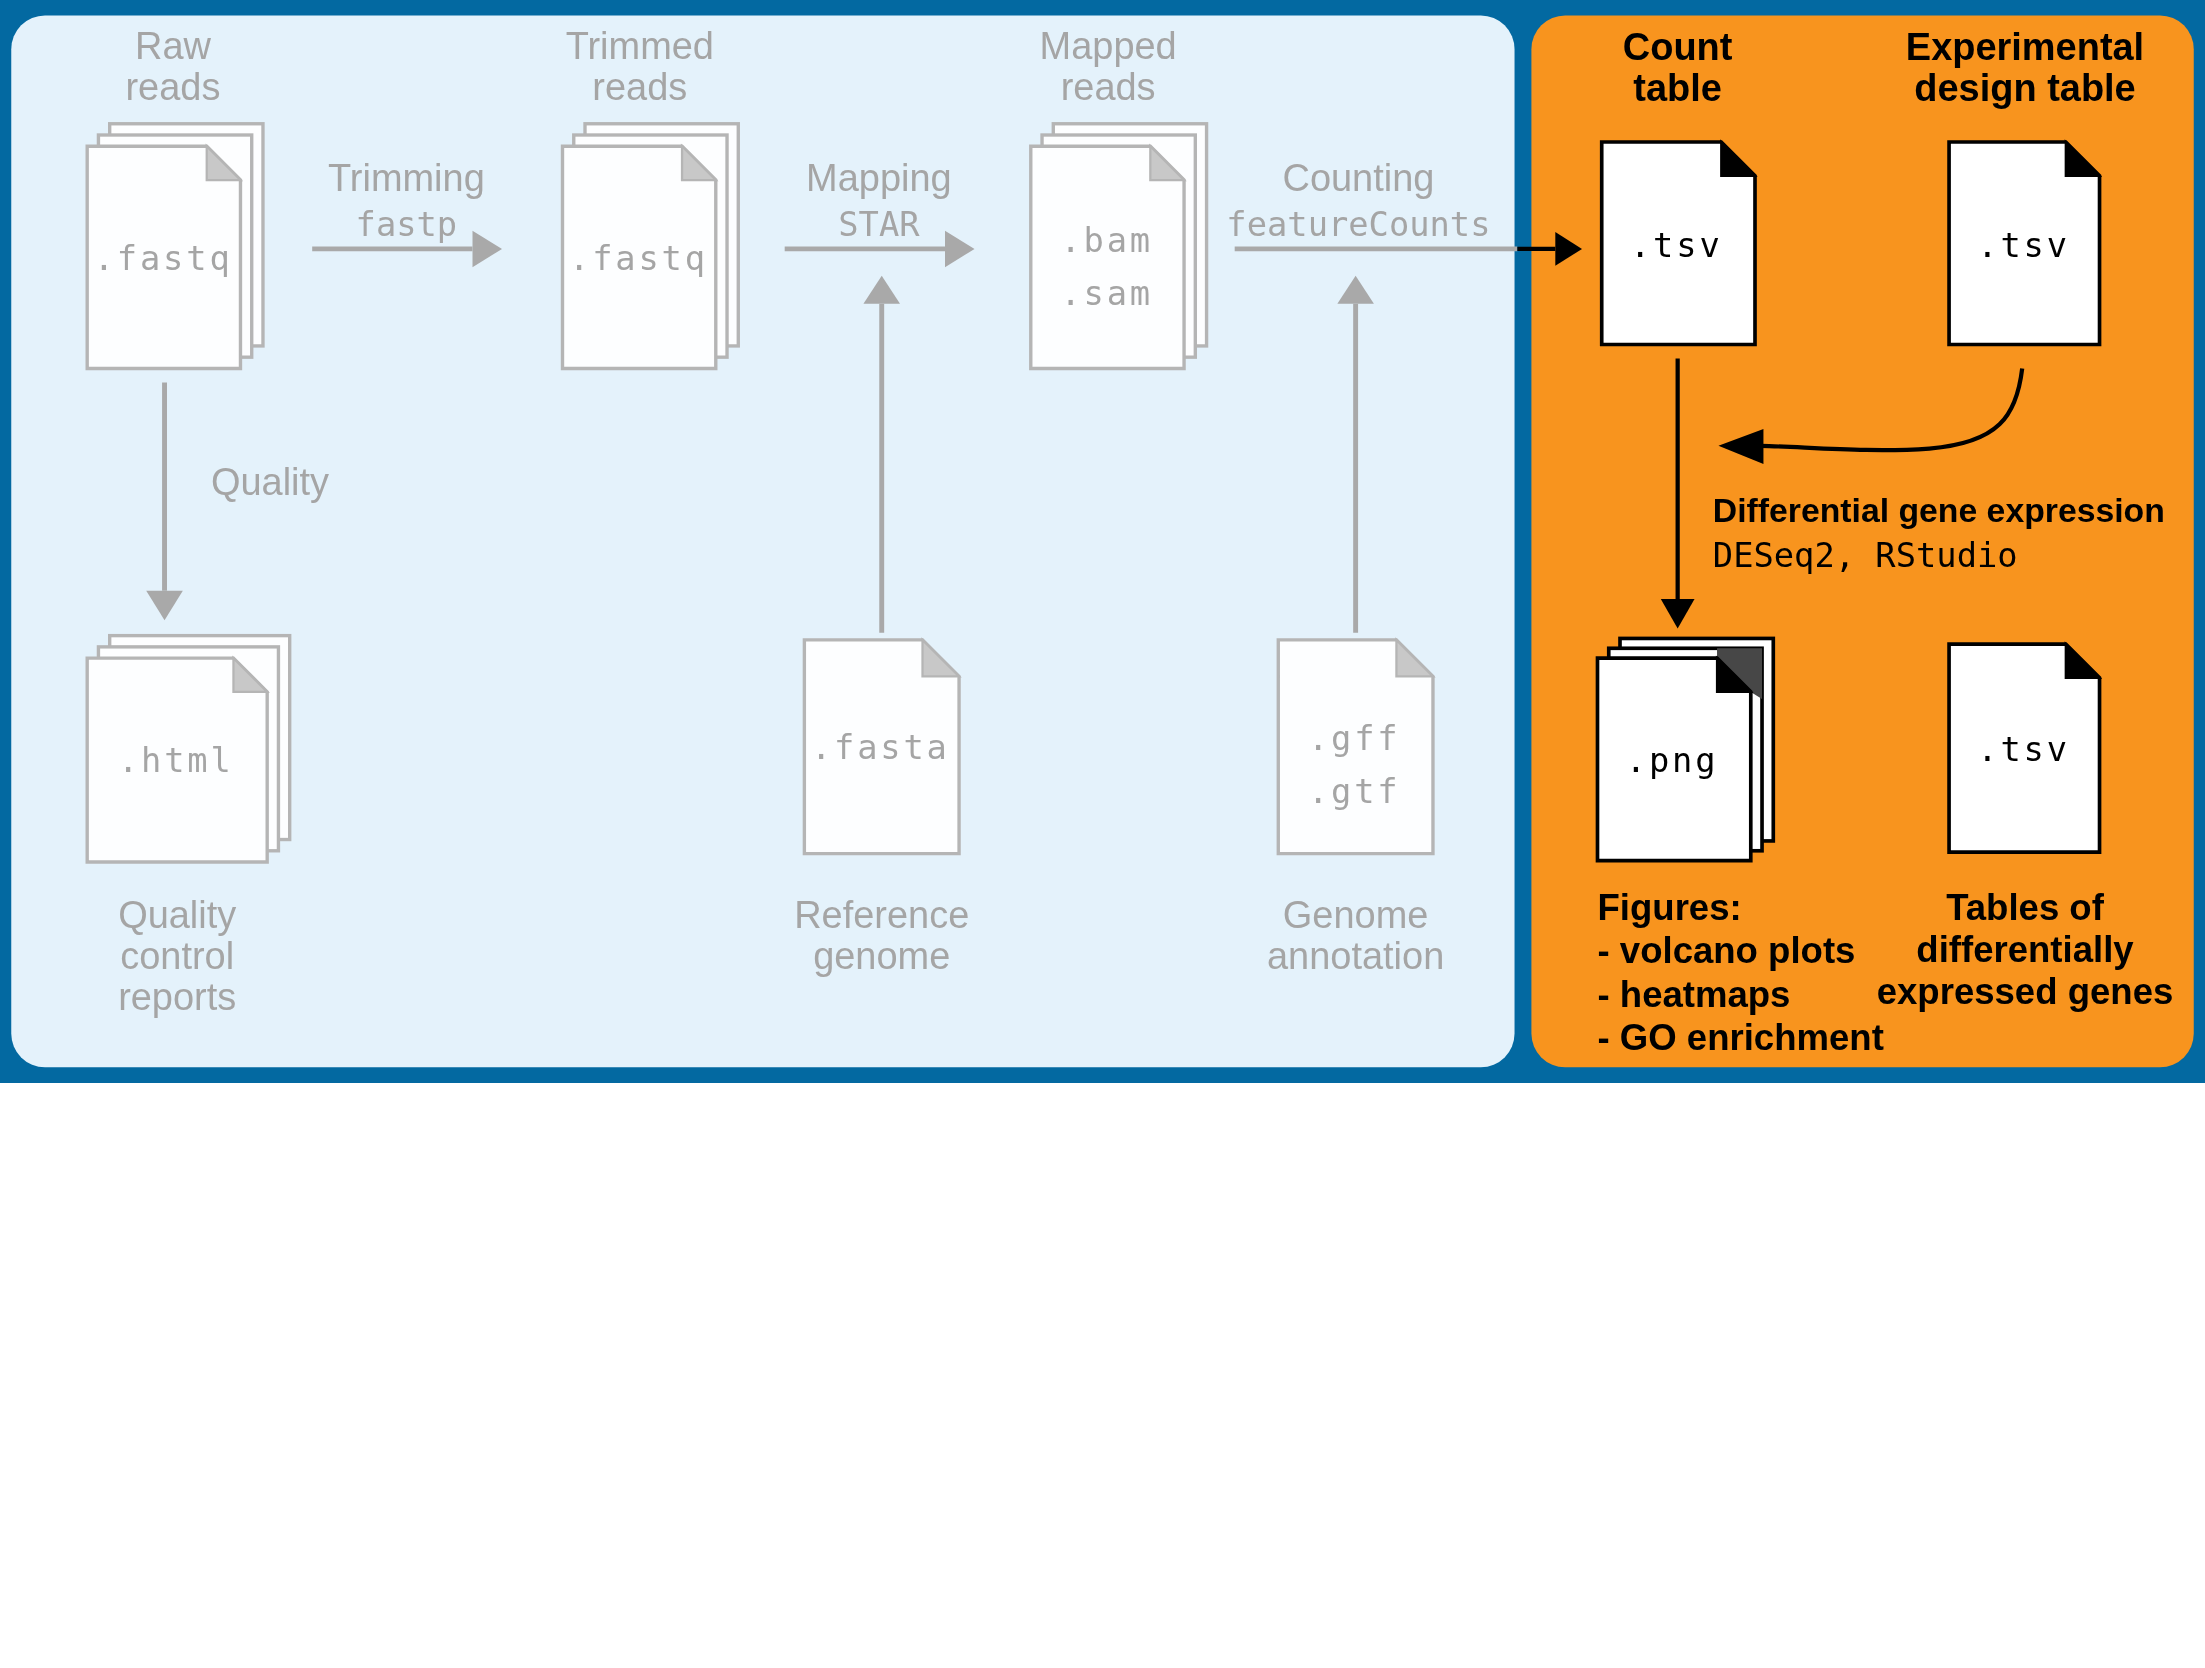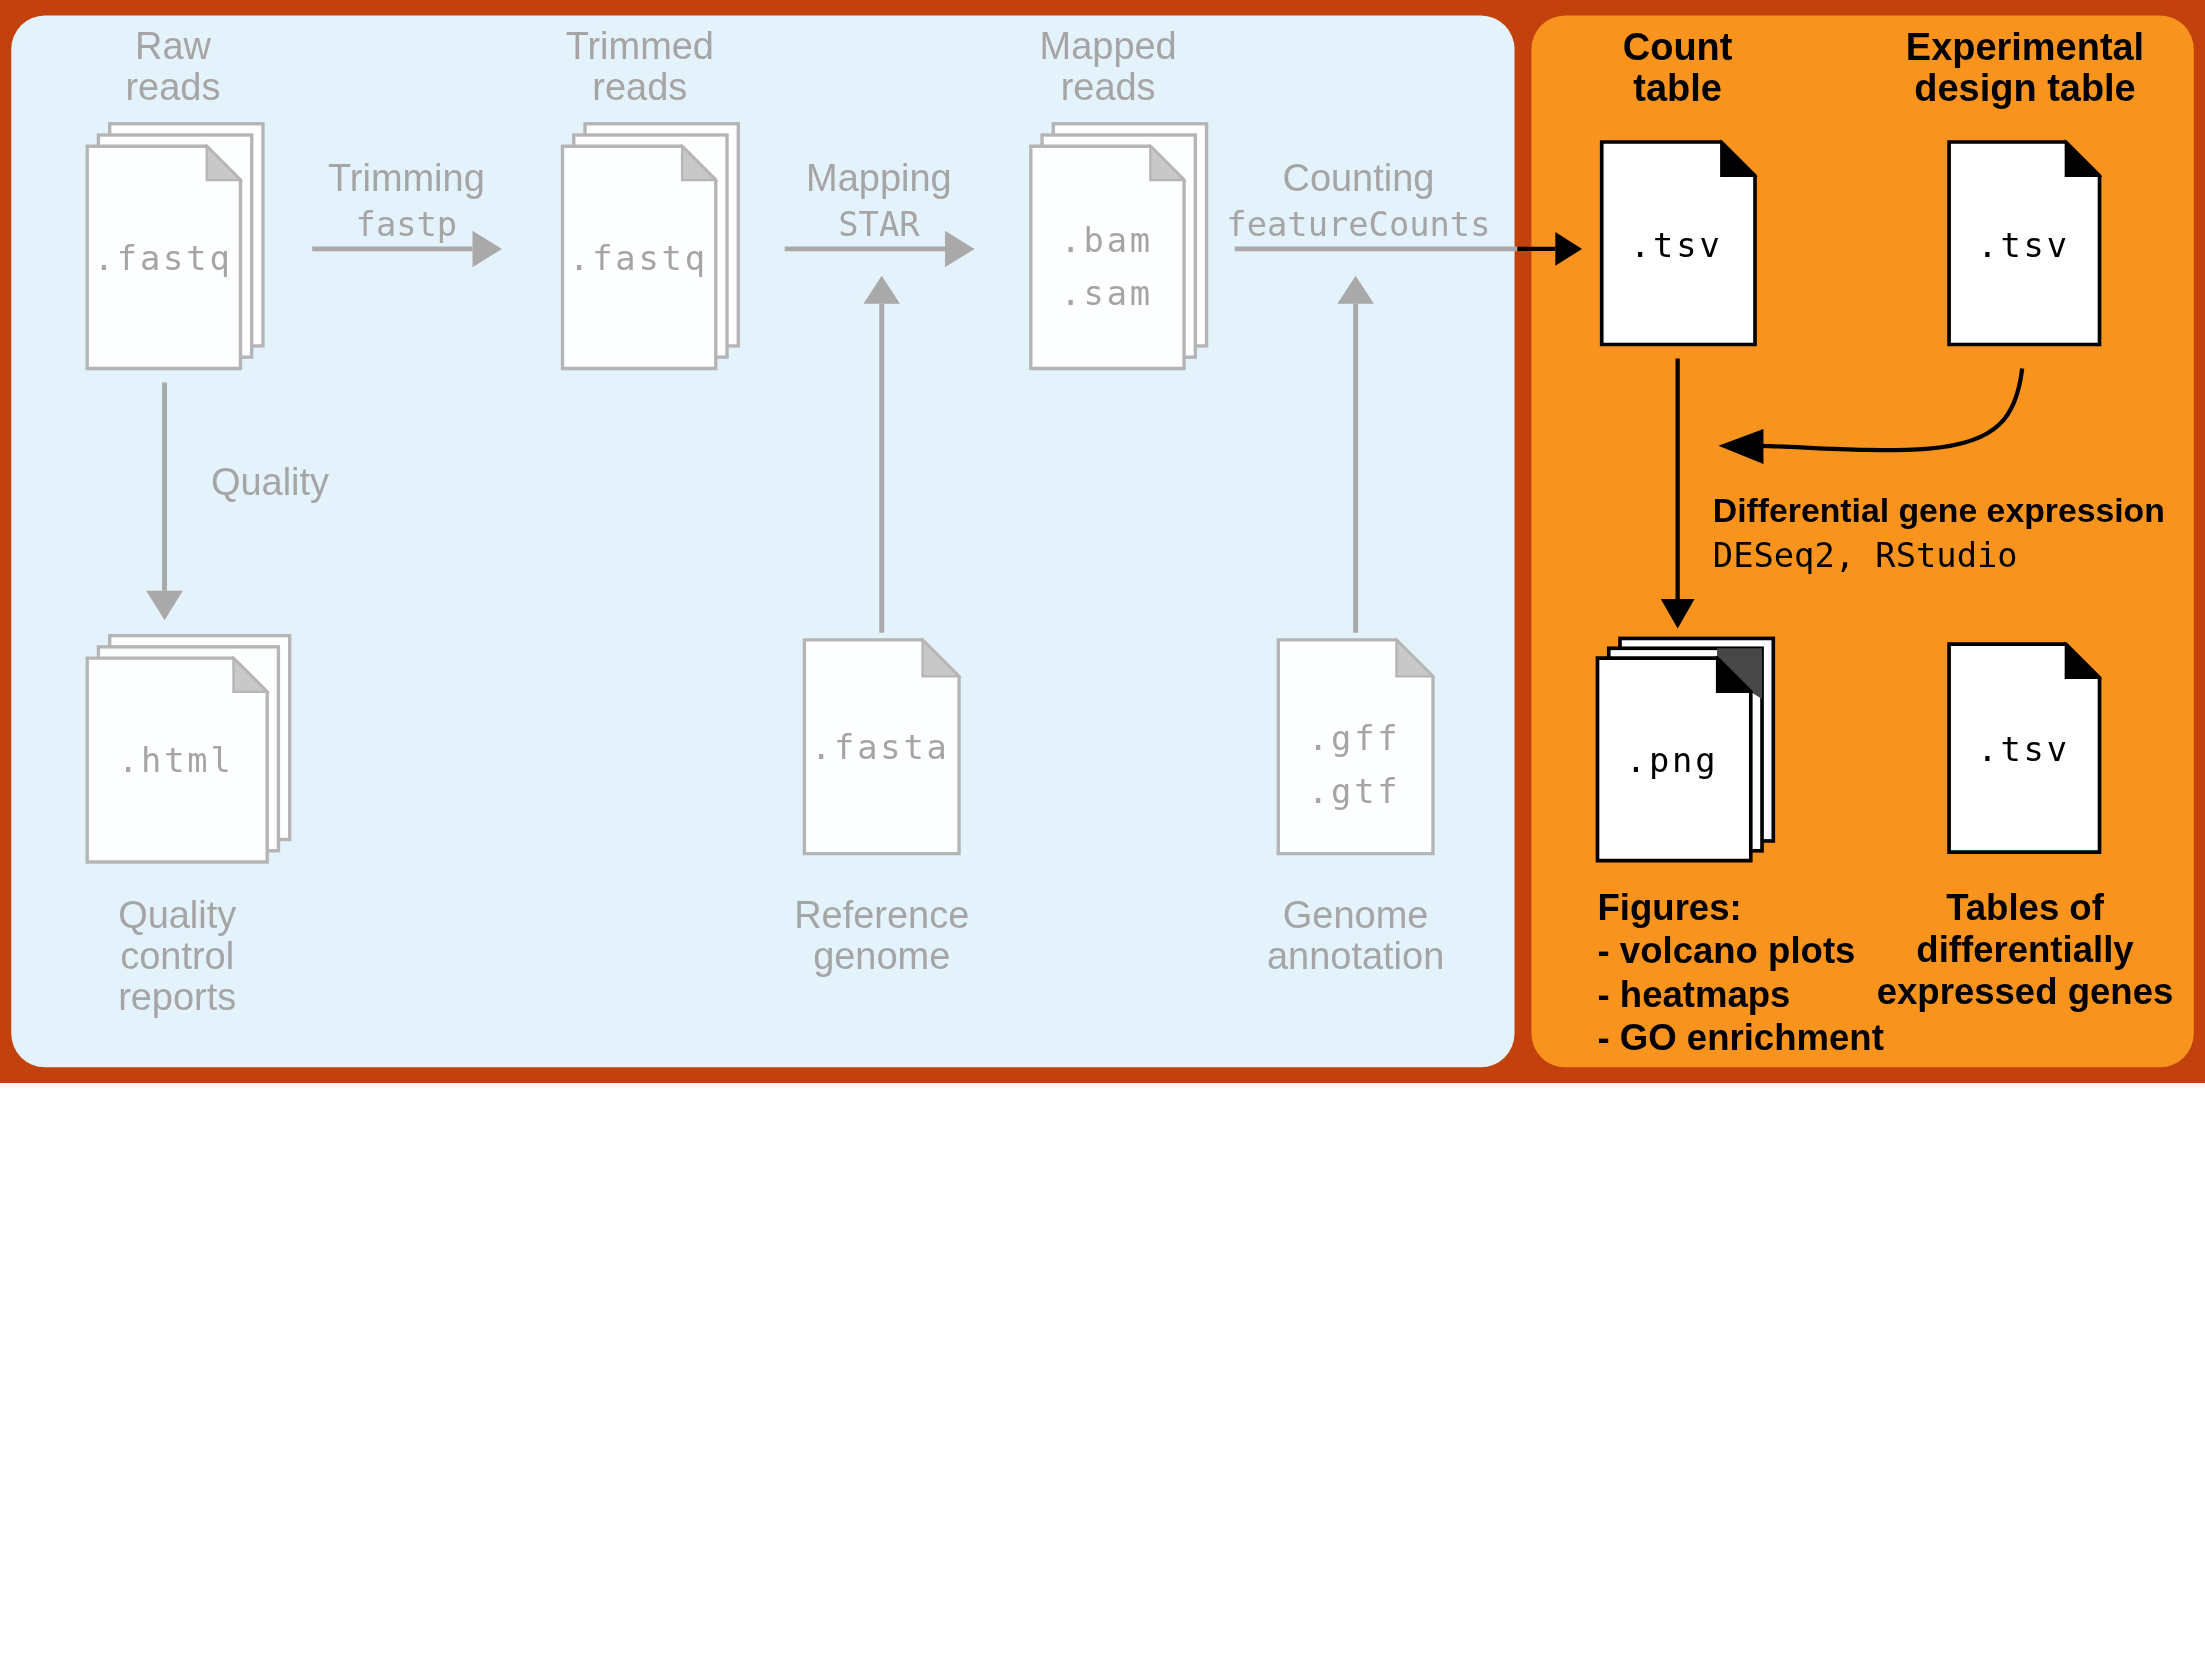--- a/index.html
+++ b/index.html
@@ -3,21 +3,21 @@
 <meta charset="utf-8">
 <style>
   html, body {
     margin: 0;
     padding: 0;
     background: #ffffff;
   }
   .canvas {
     position: relative;
     width: 100vw;
-    background: #c2410c;
+    background: #0369a1;
   }
   svg.diagram {
     display: block;
     width: 100vw;
     height: auto;
     font-family: "Liberation Sans", sans-serif;
   }
   
   .g-label {            
     font-family: "Liberation Sans", sans-serif;

